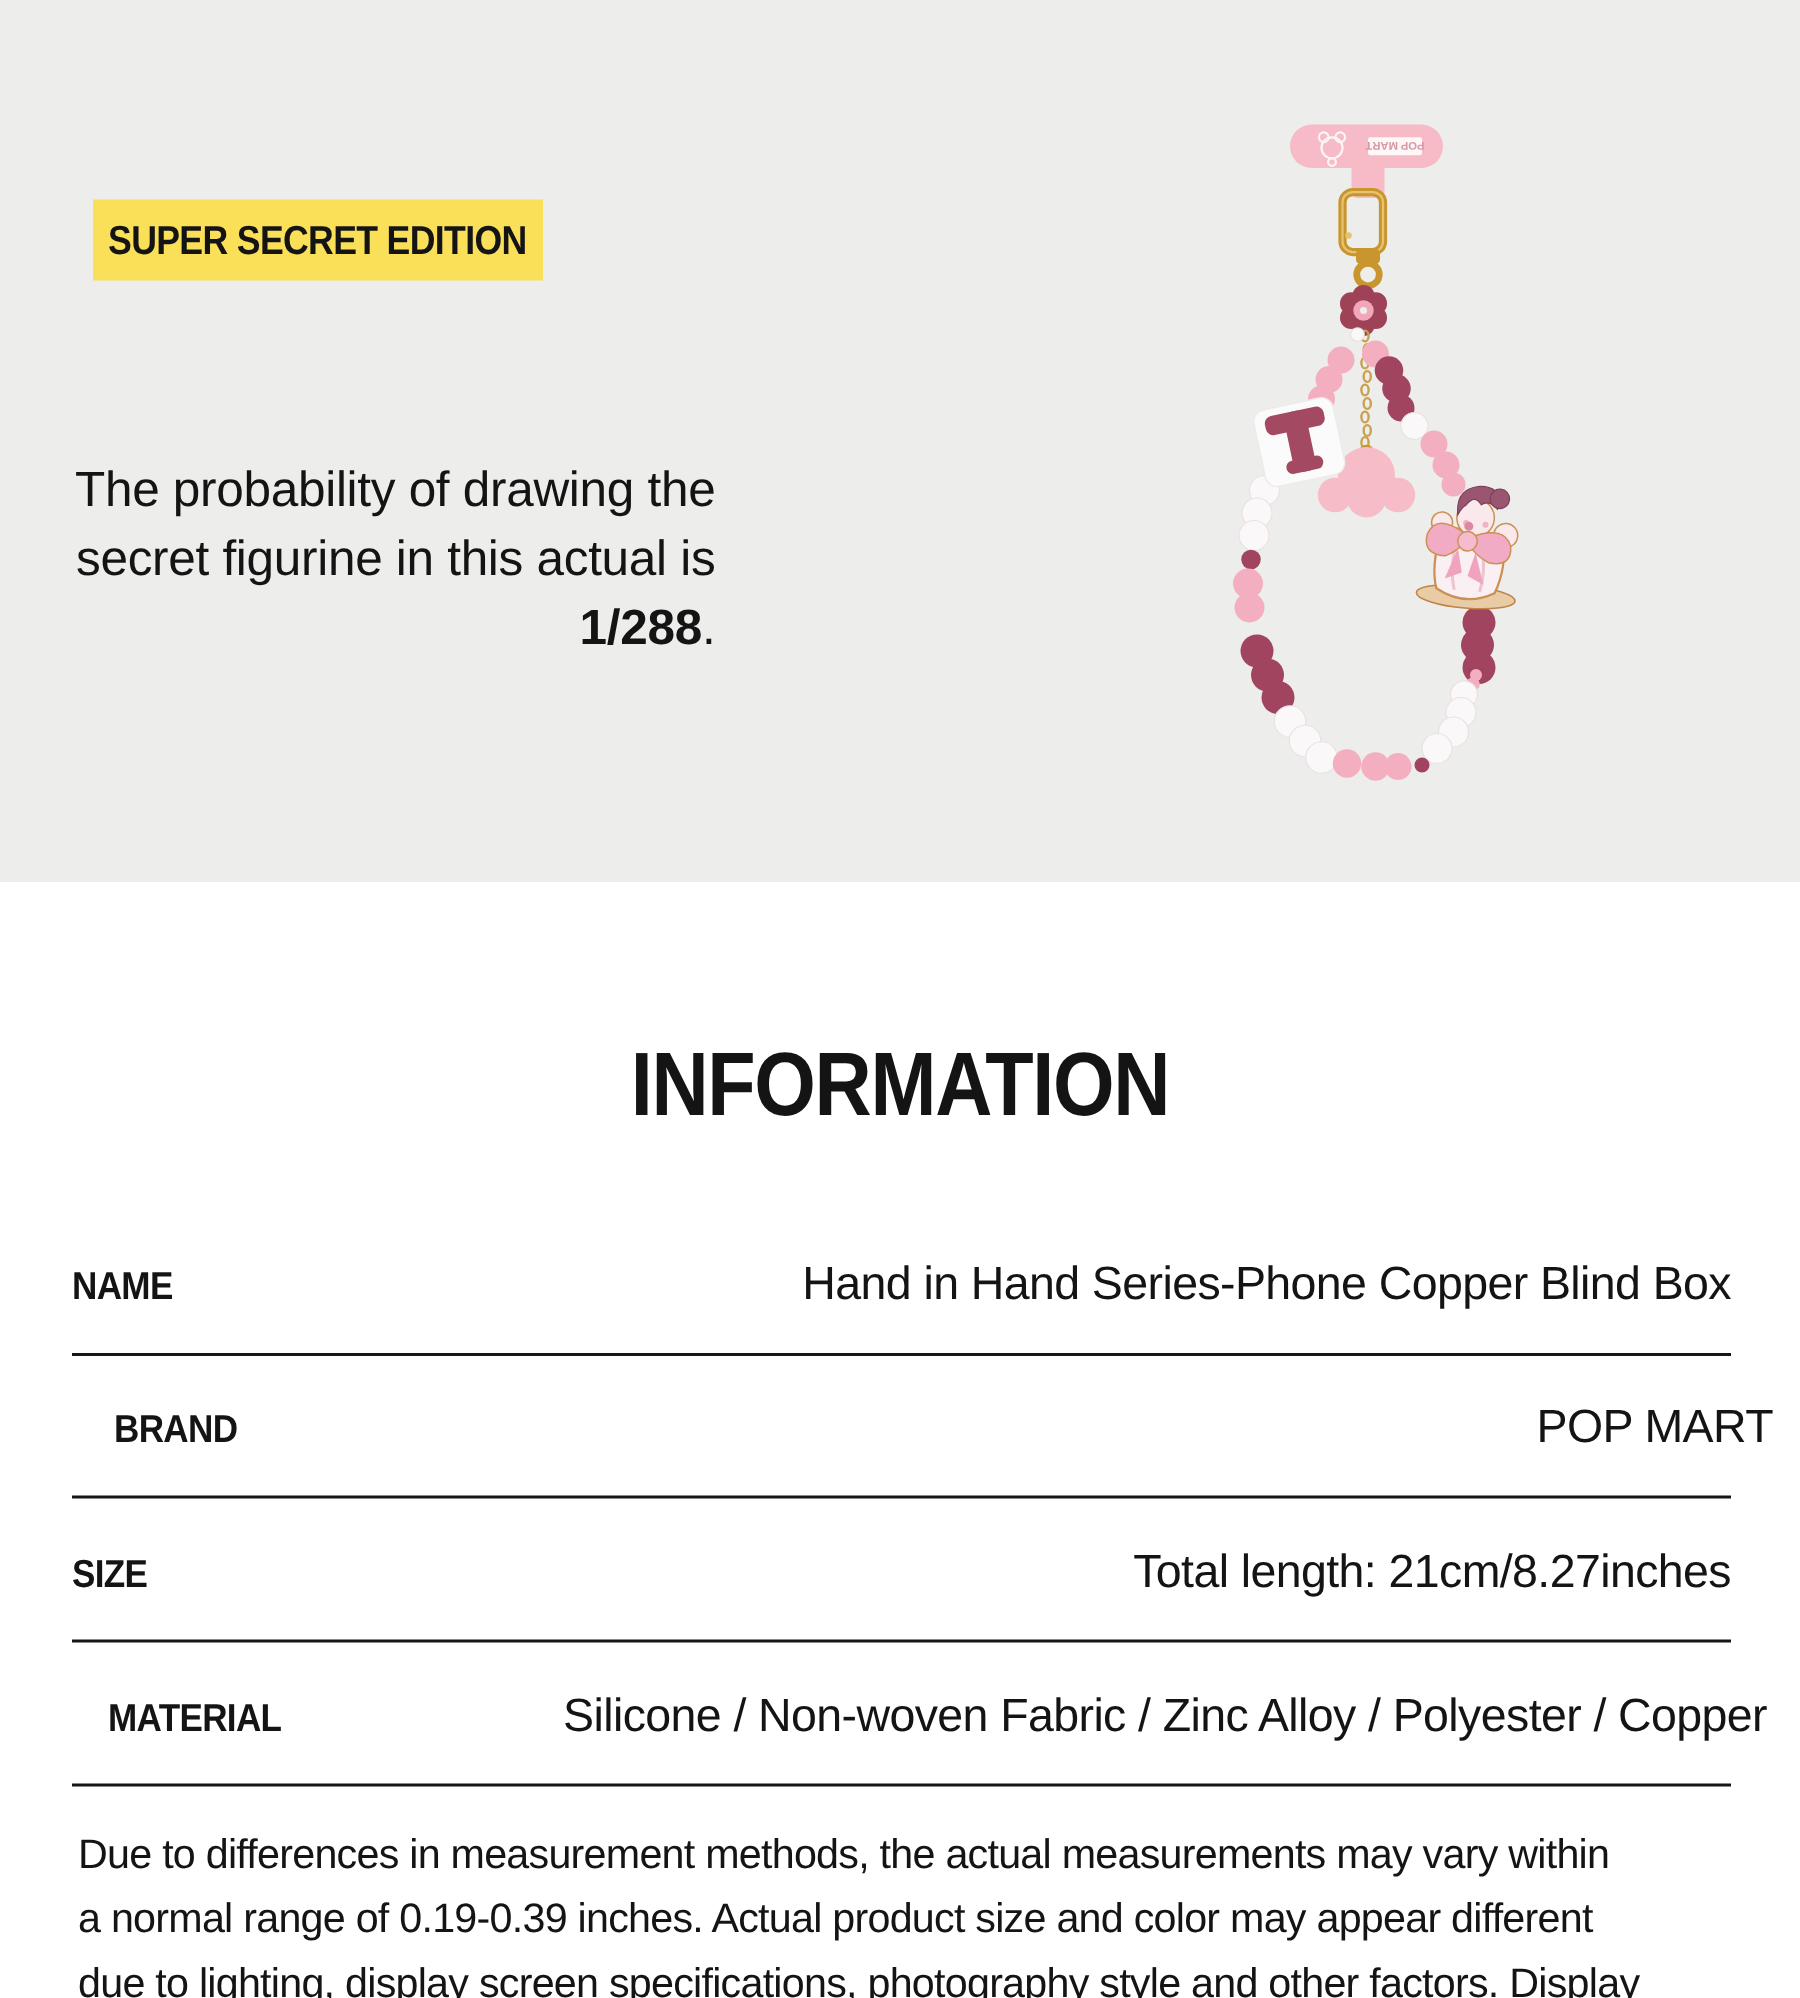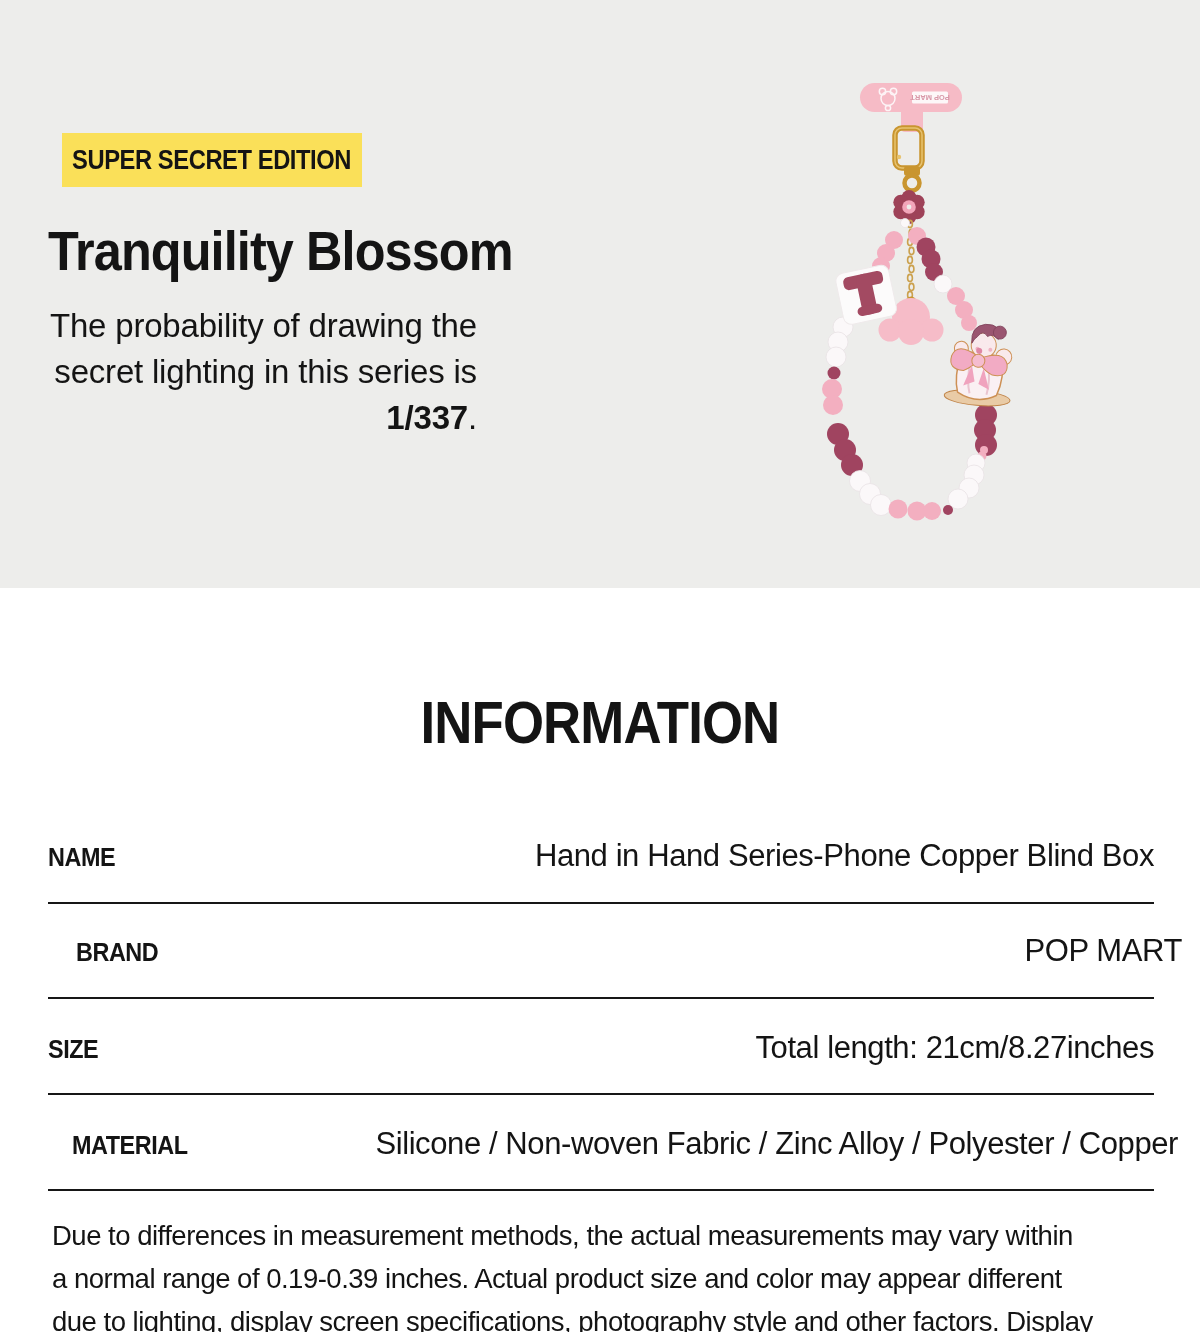--- a/index.html
+++ b/index.html
@@ -70,28 +70,25 @@
 <body>
 
 <div class="page">
 
   <section class="hero">
 
     <div class="badge">
       <span>SUPER SECRET EDITION</span>
     </div>
 
-    <h1 class="hero-title">
-      <span>Tranquility Blossom</span>
-    </h1>
 
     <p class="hero-para">
       <span class="pline">The probability of drawing the</span><br>
-      <span class="pline">secret lighting in this series is</span><br>
-      <strong>1/337</strong><span>.</span>
+      <span class="pline">secret figurine in this actual is</span><br>
+      <strong>1/288</strong><span>.</span>
     </p>
 
     <svg class="product-svg" viewBox="0 0 340 520" xmlns="http://www.w3.org/2000/svg">
 
       <g>
         <rect x="91" y="48" width="22" height="24" rx="4" class="charm-pink"></rect>
         <rect x="50" y="23" width="102" height="29" rx="14.5" class="charm-pink"></rect>
         <g stroke="#FDF4F6" stroke-width="1.5" fill="none">
           <circle cx="72.5" cy="31.5" r="3.2"></circle>
           <circle cx="83.5" cy="31.5" r="3.2"></circle>

